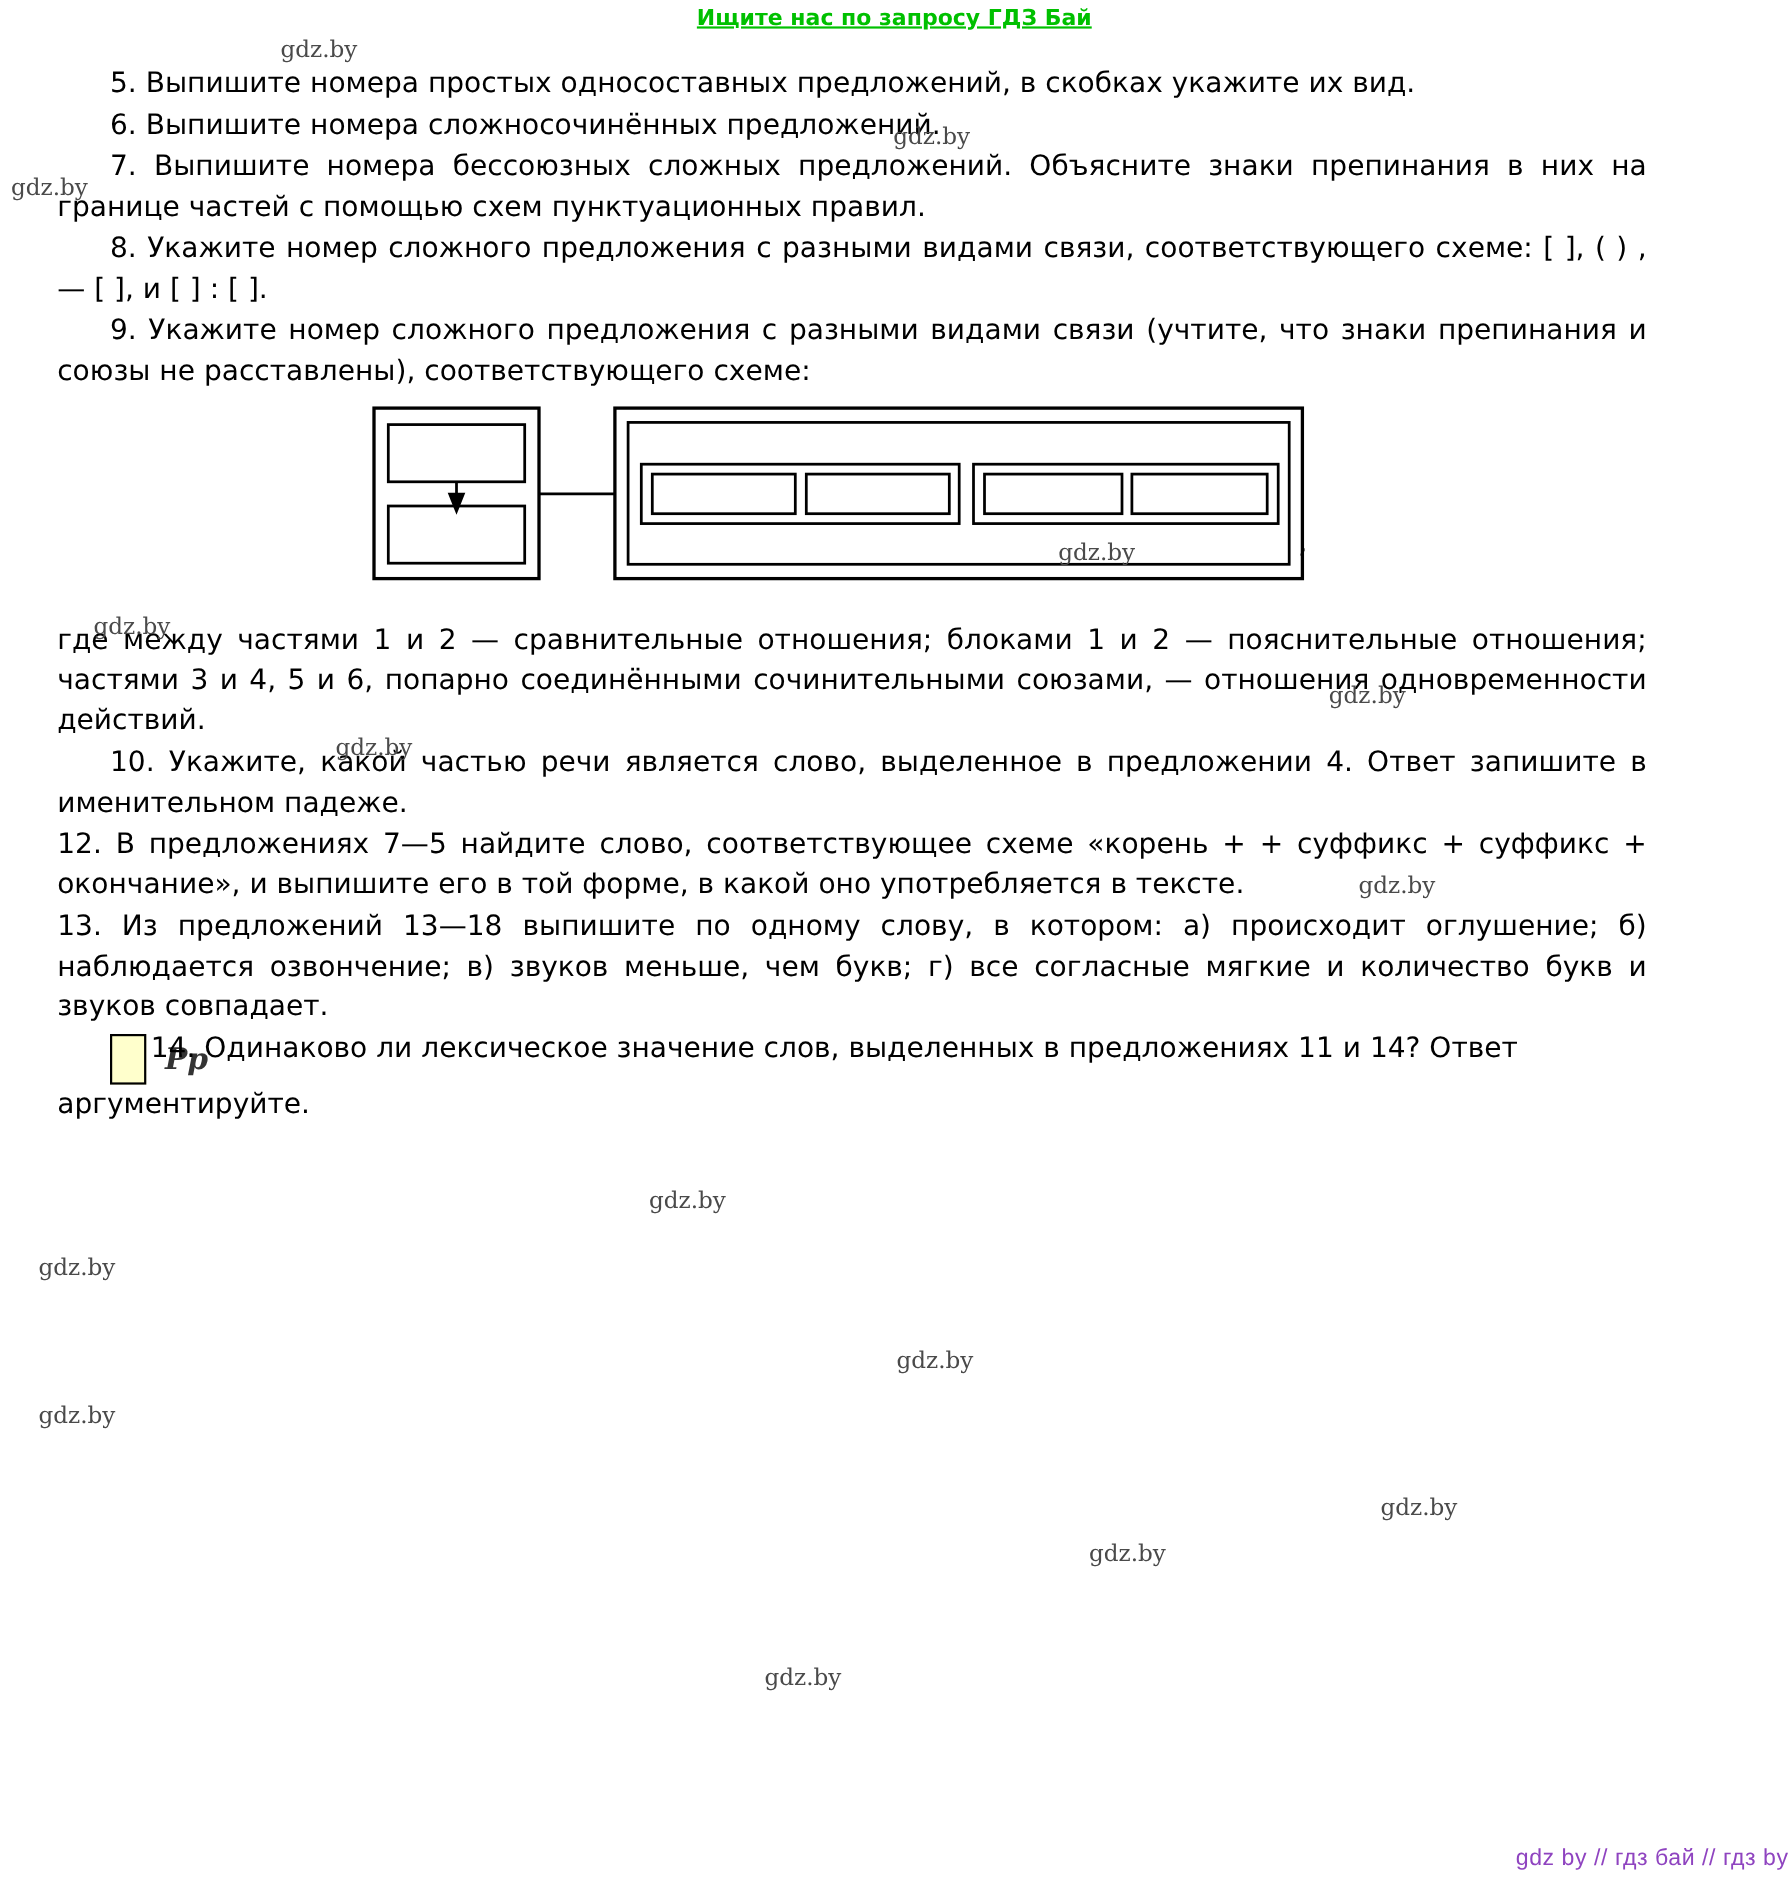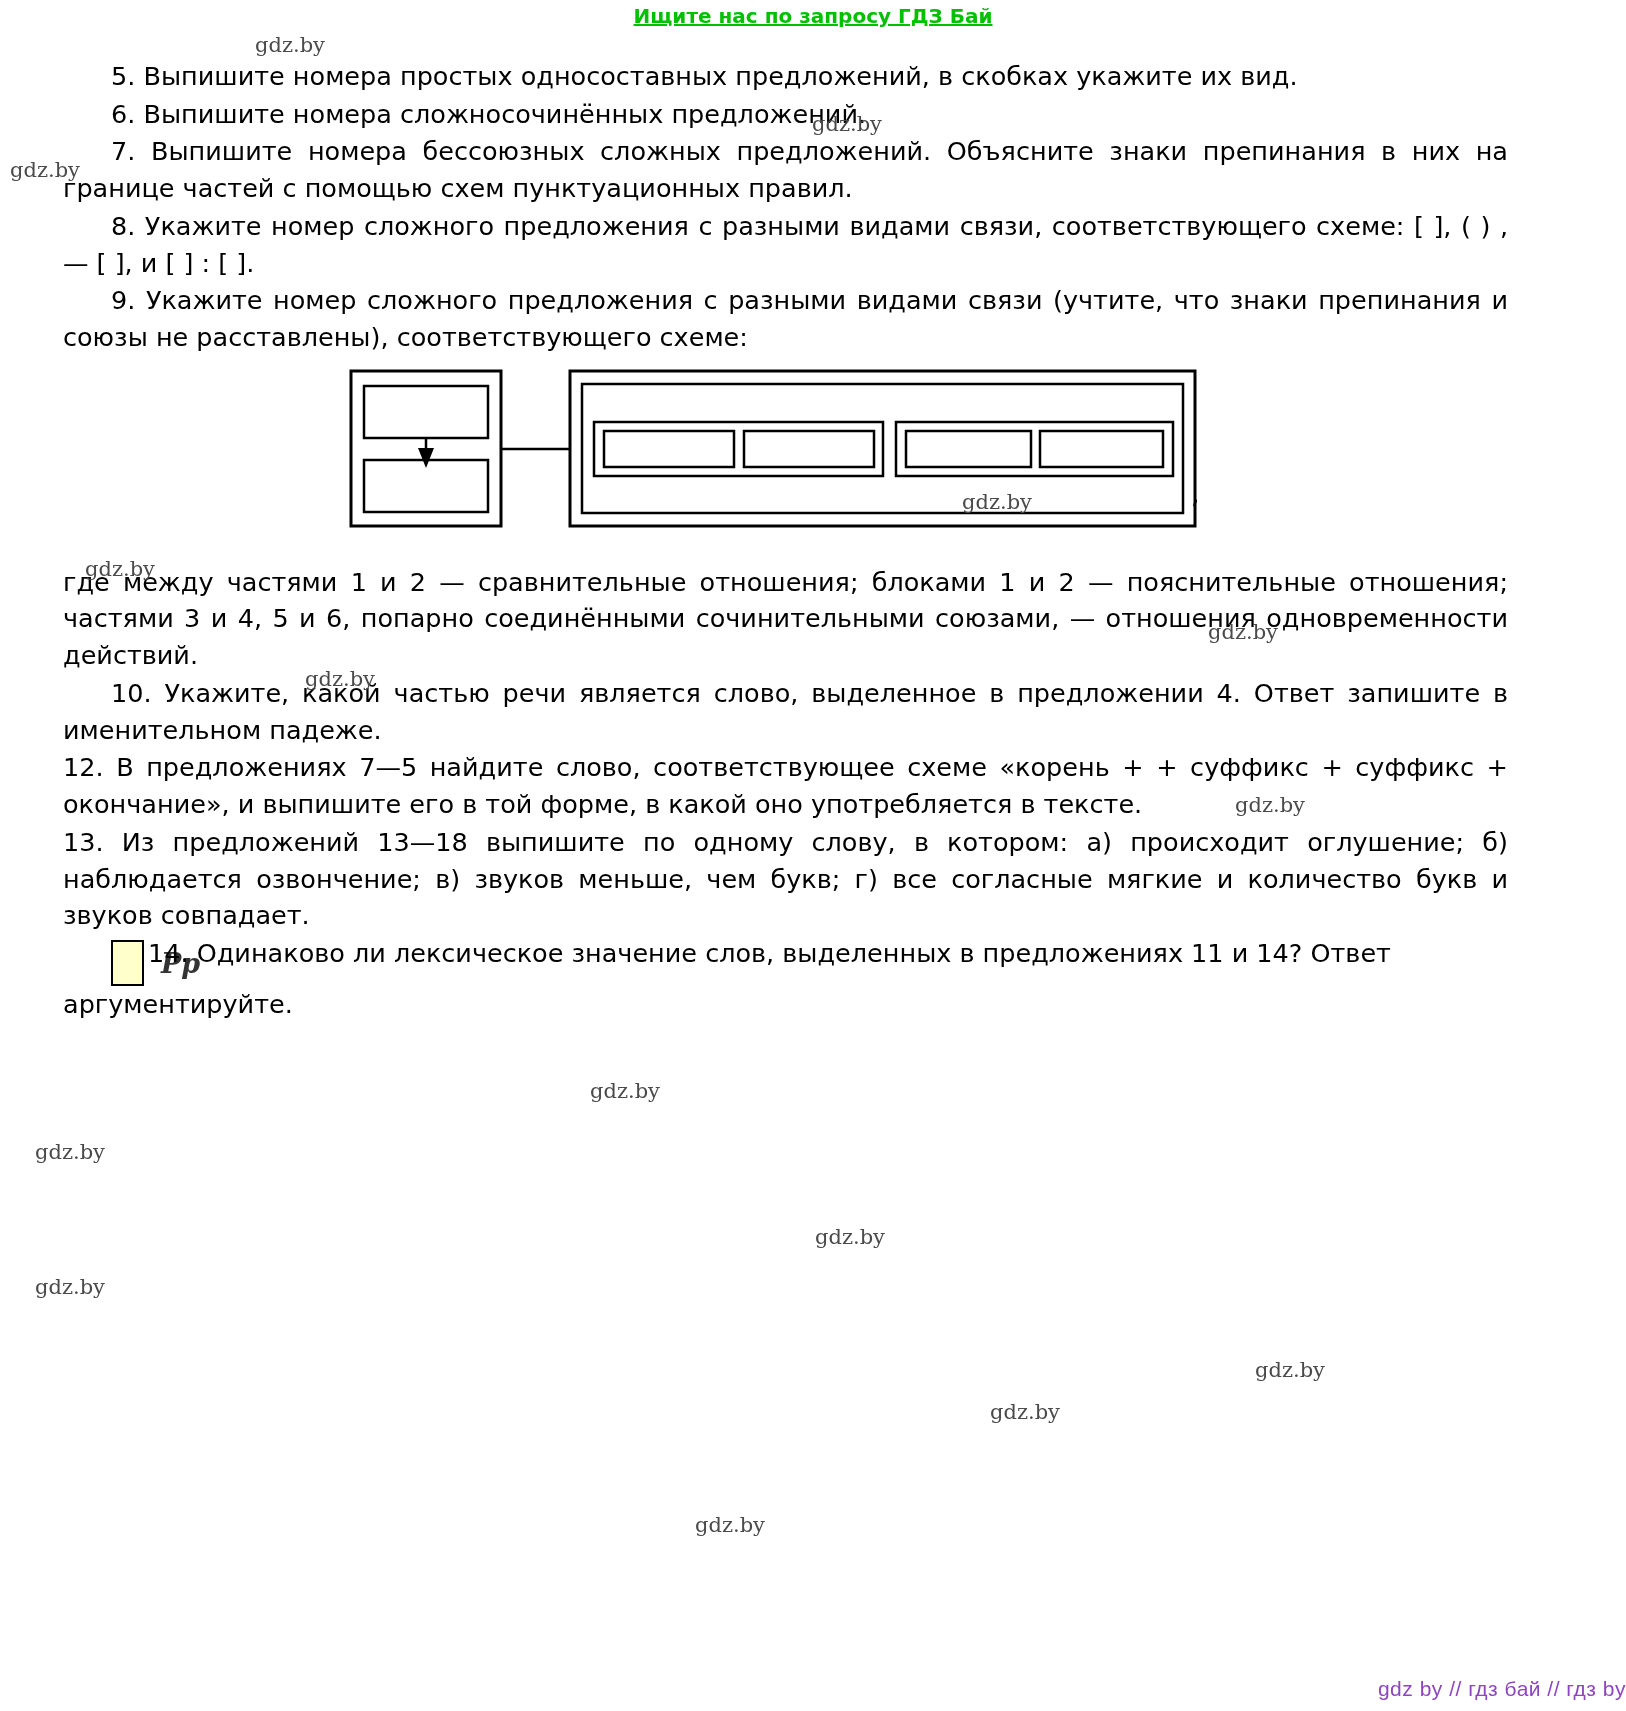--- a/index.html
+++ b/index.html
@@ -50,21 +50,21 @@
     font-family: Liberation Sans, sans-serif;
     font-size: 21px;
     color: #8f44c0;
     letter-spacing: 0.5px;
   }
 
   
   .content {
     position: absolute;
     top: 58px;
-    left: 63px;
+    left: 52px;
     width: 1445px;
   }
   p.par {
     margin: 0 0 1px 0;
     font-size: 25.5px;
     line-height: 1.44;
     text-align: justify;
     text-indent: 48px;
     font-family: "DejaVu Sans", sans-serif;
   }

